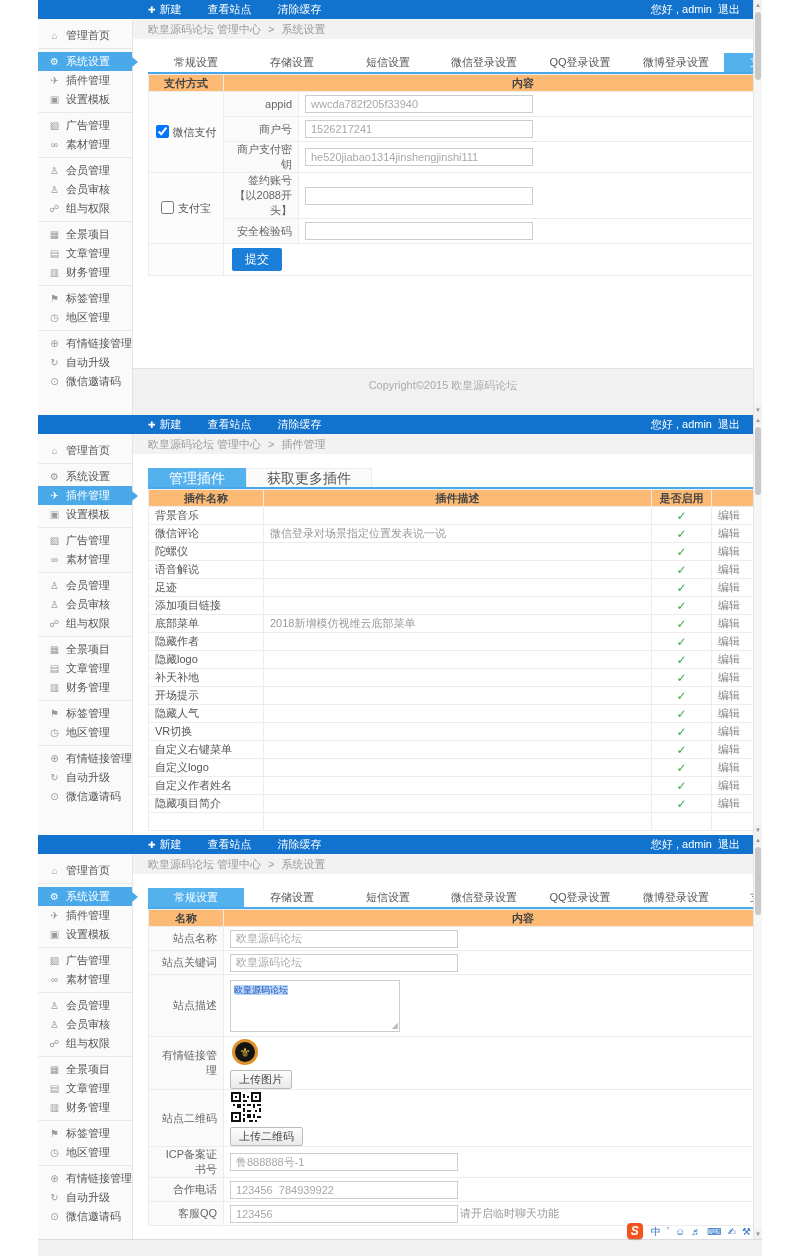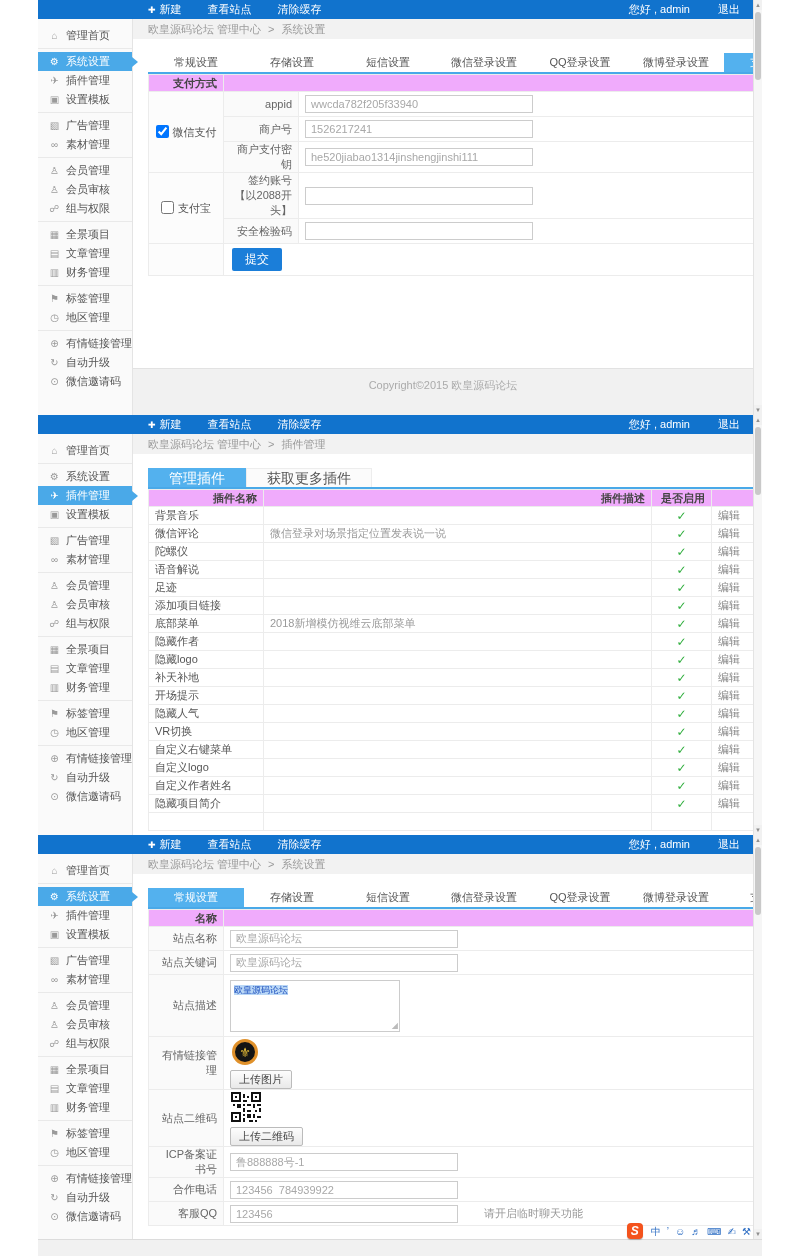--- a/index.html
+++ b/index.html
@@ -10,21 +10,21 @@
   .screen { position:relative; overflow:hidden; background:#f1f1f1; }
   #s1 { height:415px; } #s2 { height:420px; } #s3 { height:421px; }
   #s3 .browser { position:relative; height:405px; overflow:hidden; border-bottom:1px solid #dcdcdc; background:#f1f1f1; }
   #s1 .browser, #s2 .browser { position:relative; height:100%; overflow:hidden; }
 
   
   .topbar { height:19px; background:#1173cd; color:#fff; font-size:11px; display:flex; align-items:stretch; padding-left:97px; padding-right:16px; }
   .tn { line-height:19px; padding:0 13px; cursor:default; }
   .tn .plus { font-size:9px; margin-right:4px; }
   .top-right { margin-left:auto; display:flex; }
-  .greeting { line-height:19px; margin-right:22px; }
+  .greeting { line-height:19px; }
   .logout { line-height:19px; padding:0 6px; }
 
   
   .sidebar { position:absolute; left:0; top:19px; bottom:0; width:95px; background:#fafafa; border-right:1px solid #e4e4e4; padding-top:4px; }
   .sgroup { border-bottom:1px solid #e9e9e9; padding:3px 0; }
   .sgroup:last-child { border-bottom:none; }
   .sitem { height:19px; line-height:19px; padding-left:10px; font-size:11px; color:#555; display:flex; align-items:center; position:relative; cursor:default; white-space:nowrap; }
   .sicon { width:13px; font-size:10px; color:#9a9a9a; margin-right:5px; text-align:center; flex:none; }
   .sitem.active { background:#4aa9e8; color:#fff; }
   .sitem.active .sicon { color:#fff; }
@@ -40,21 +40,21 @@
   .tabs { display:flex; border-bottom:2px solid #49a9e8; width:675px; }
   .tabs .tab { width:96px; text-align:center; height:19px; line-height:19px; font-size:11px; color:#555; }
   .tabs .tab.active { background:#53b1ee; color:#fff; }
   .tabs2 { display:flex; border-bottom:2px solid #49a9e8; width:675px; }
   .tabs2 .tab { padding:0 20px; text-align:center; height:19px; line-height:19px; font-size:14px; color:#555; background:#fbfbfb; border:1px solid #ededed; border-bottom:none; }
   .tabs2 .tab.active { background:#53b1ee; color:#fff; border-color:#53b1ee; }
 
   
   table.tbl { width:675px; border-collapse:collapse; font-size:11px; color:#555; background:#fff; table-layout:fixed; }
   .tbl th, .tbl td { border:1px solid #ececec; padding:0 6px; }
-  .tbl th { background:#f0abfc; font-weight:bold; color:#444; height:17px; text-align:right;font-family:Liberation Serif, serif; }
+  .tbl th { background:#fdba74; font-weight:bold; color:#444; height:17px; text-align:center;font-family:Liberation Serif, serif; }
   .txt { border:1px solid #ccc; height:18px; width:228px; font-size:11px; color:#a8a8a8; padding:0 5px; background:#fff; font-family:inherit; }
   .label-cell { background:#fafafa; text-align:right; color:#666; }
   .method-cell { background:#fcfcfc; text-align:center; }
   .method-cell input { vertical-align:-2px; margin-right:4px; }
   .pay-row td { height:25px; }
   .submit-btn { background:#1b7ed9; color:#fff; border:none; font-size:12px; padding:3px 13px; border-radius:2px; margin:4px 2px; font-family:inherit; }
 
   
   .plug-row td { height:18px; }
   .plug-name { padding-left:8px; color:#555; }
@@ -63,21 +63,21 @@
   .plug-op { padding-left:10px; color:#888; }
 
   
   .gen-row td { height:24px; }
   .fake-ta { width:170px; height:52px; border:1px solid #ccc; background:#fff; padding:2px 3px; position:relative; }
   .fake-ta .sel { background:#b9d7f6; color:#1d4fbd; font-size:9px; line-height:11px; }
   .fake-ta .grip { position:absolute; right:1px; bottom:1px; color:#bbb; font-size:8px; }
   .upload-btn { border:1px solid #bbb; background:linear-gradient(#fdfdfd,#e9e9e9); font-size:11px; color:#444; padding:1px 8px; border-radius:2px; margin-top:4px; font-family:inherit; display:inline-block; }
   .logo-circle { width:26px; height:26px; border-radius:50%; background:#141414; border:3px solid #e0912b; color:#ecc239; font-size:13px; display:flex; align-items:center; justify-content:center; margin:2px 0 1px 2px; }
   .qr { display:block; margin:2px 0 1px 1px; }
-  .note { color:#999; font-size:11px; margin-left:26px; }
+  .note { color:#999; font-size:11px; margin-left:2px; }
   .cell-flex { display:flex; align-items:center; }
 
   
   .footer { position:absolute; left:0; right:0; bottom:0; height:47px; background:#f1f1f1; border-top:1px solid #e2e2e2; text-align:center; color:#ababab; font-size:11px; padding-top:9px; }
 
   
   .vscroll { position:absolute; right:0; top:0; bottom:0; width:9px; background:#f6f6f6; border-left:1px solid #e3e3e3; z-index:6; }
   .vscroll .arr { position:absolute; left:0; right:0; height:10px; color:#8f8f8f; font-size:6px; text-align:center; line-height:10px; background:#f1f1f1; }
   .vscroll .arr.up { top:0; } .vscroll .arr.dn { bottom:0; }
   .vscroll .thumb { position:absolute; left:1px; right:1px; top:12px; height:68px; background:#c9c9c9; border-radius:3px; }

